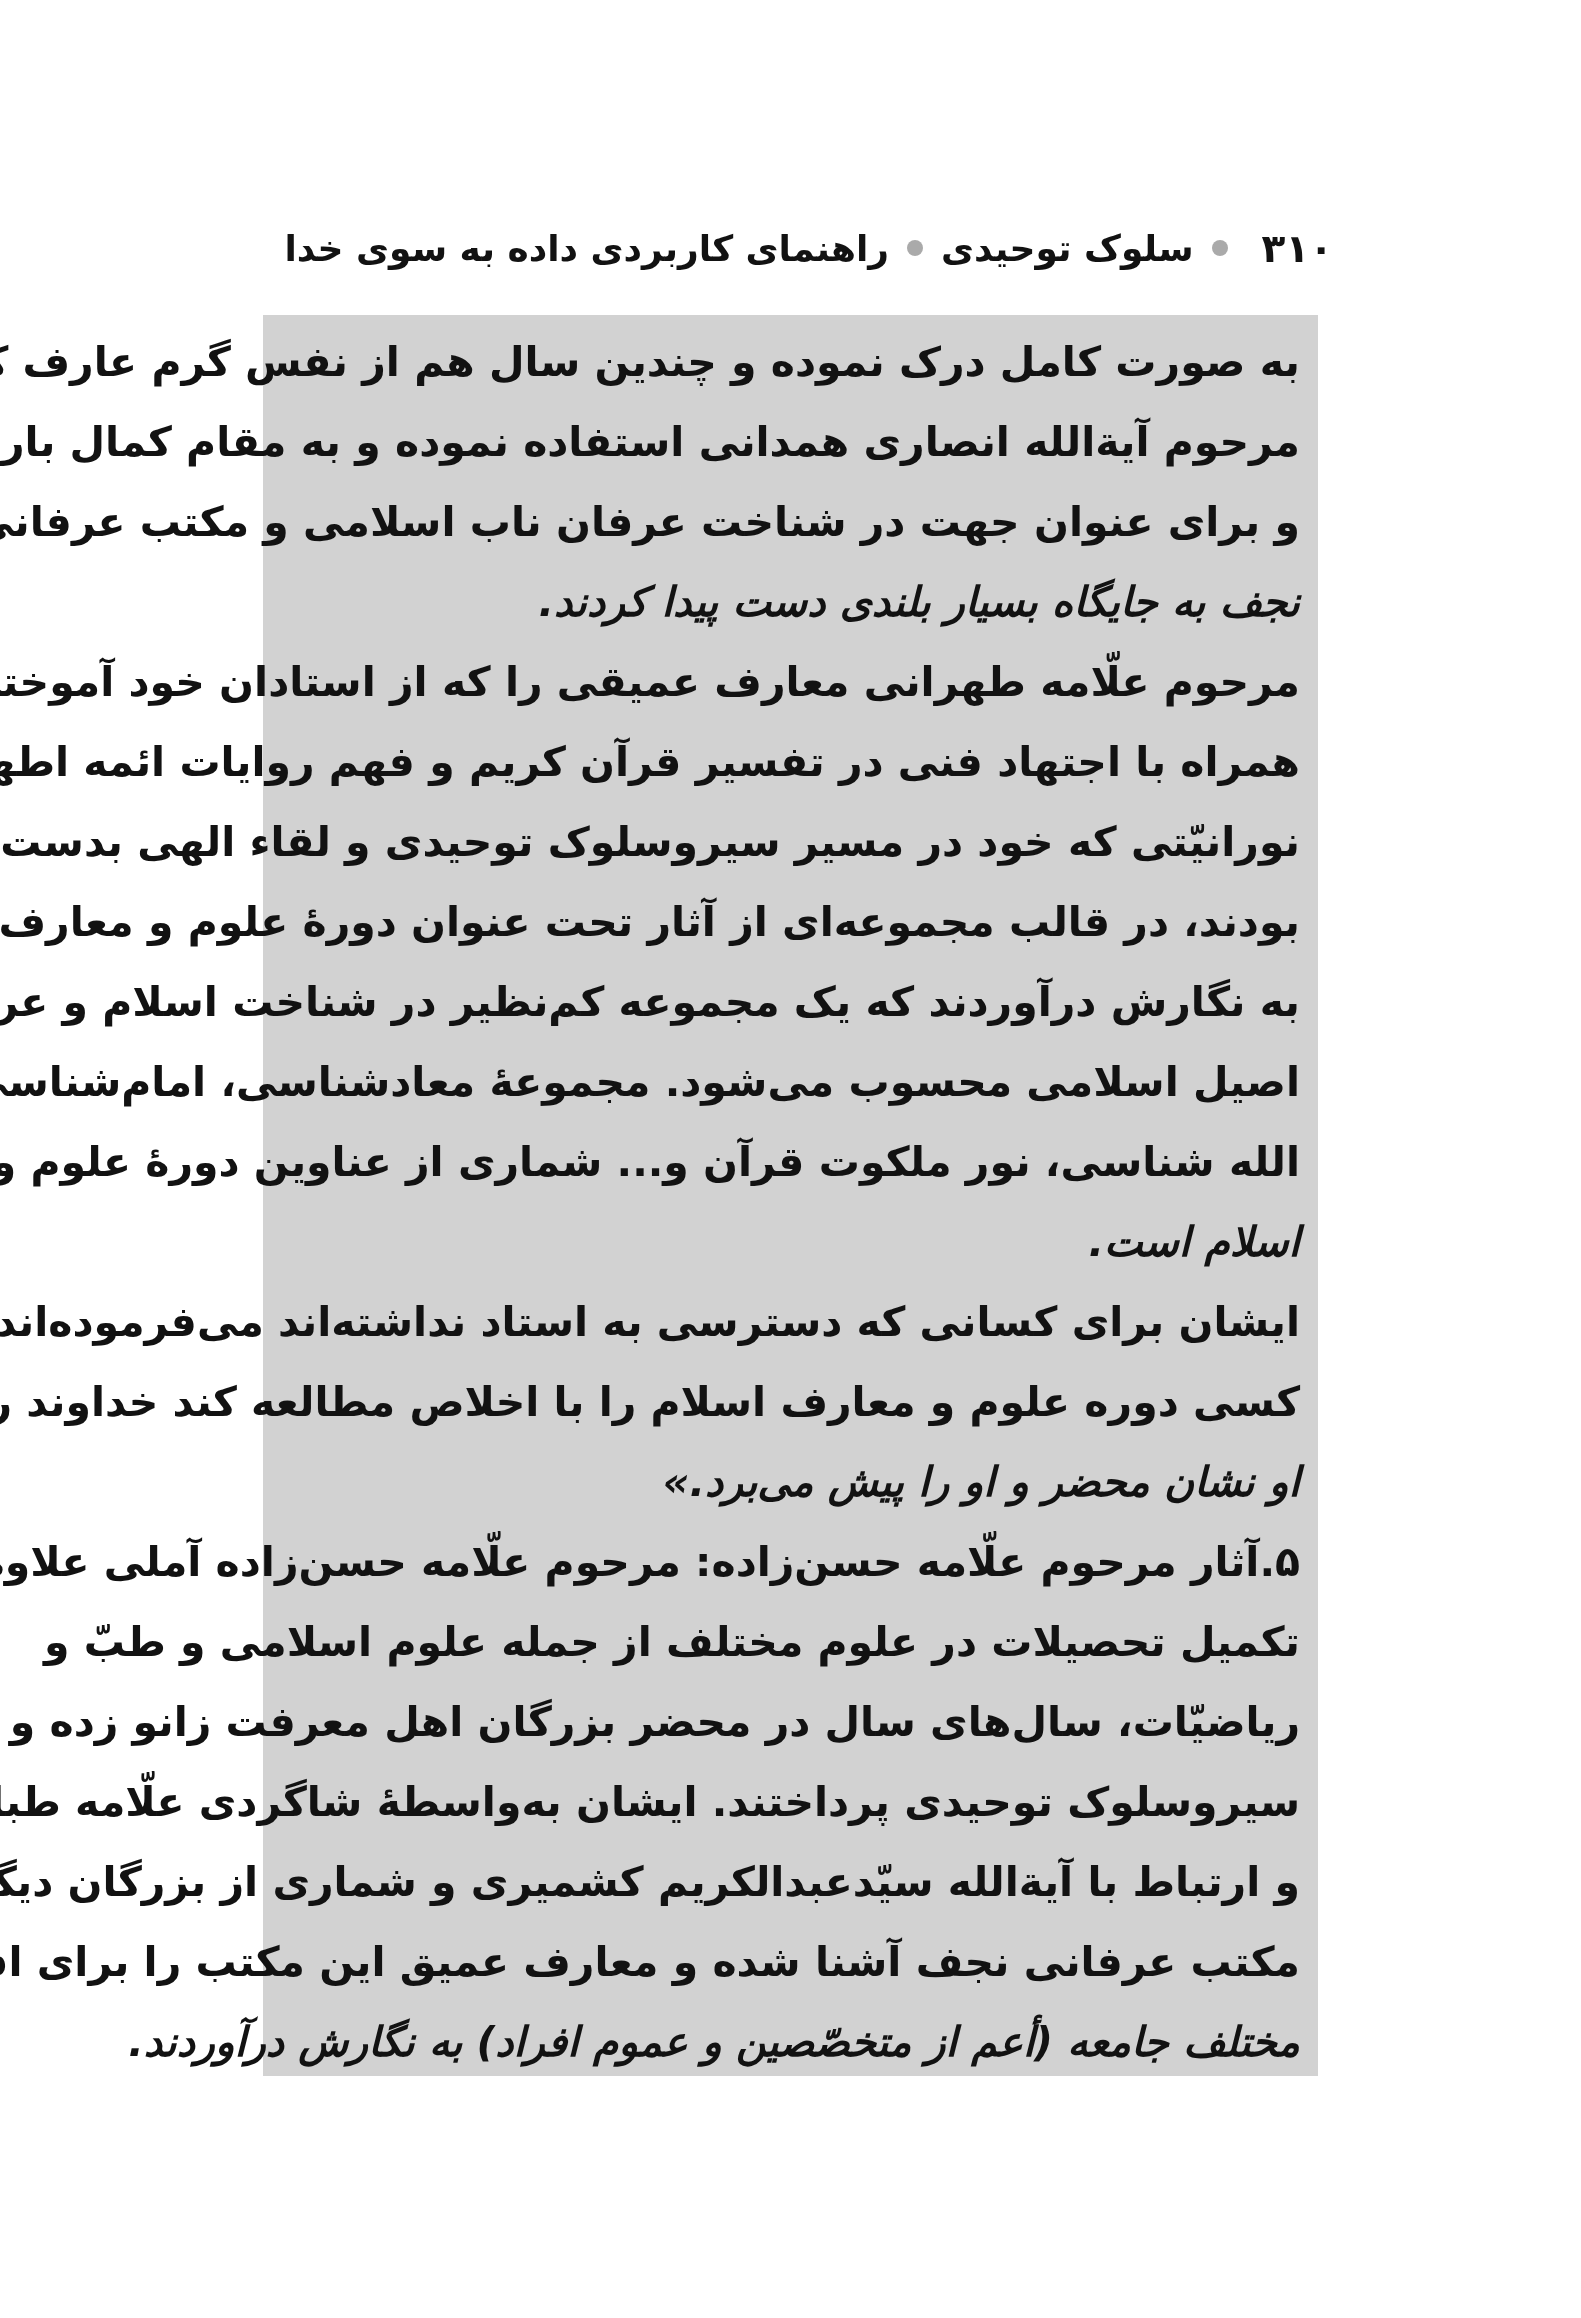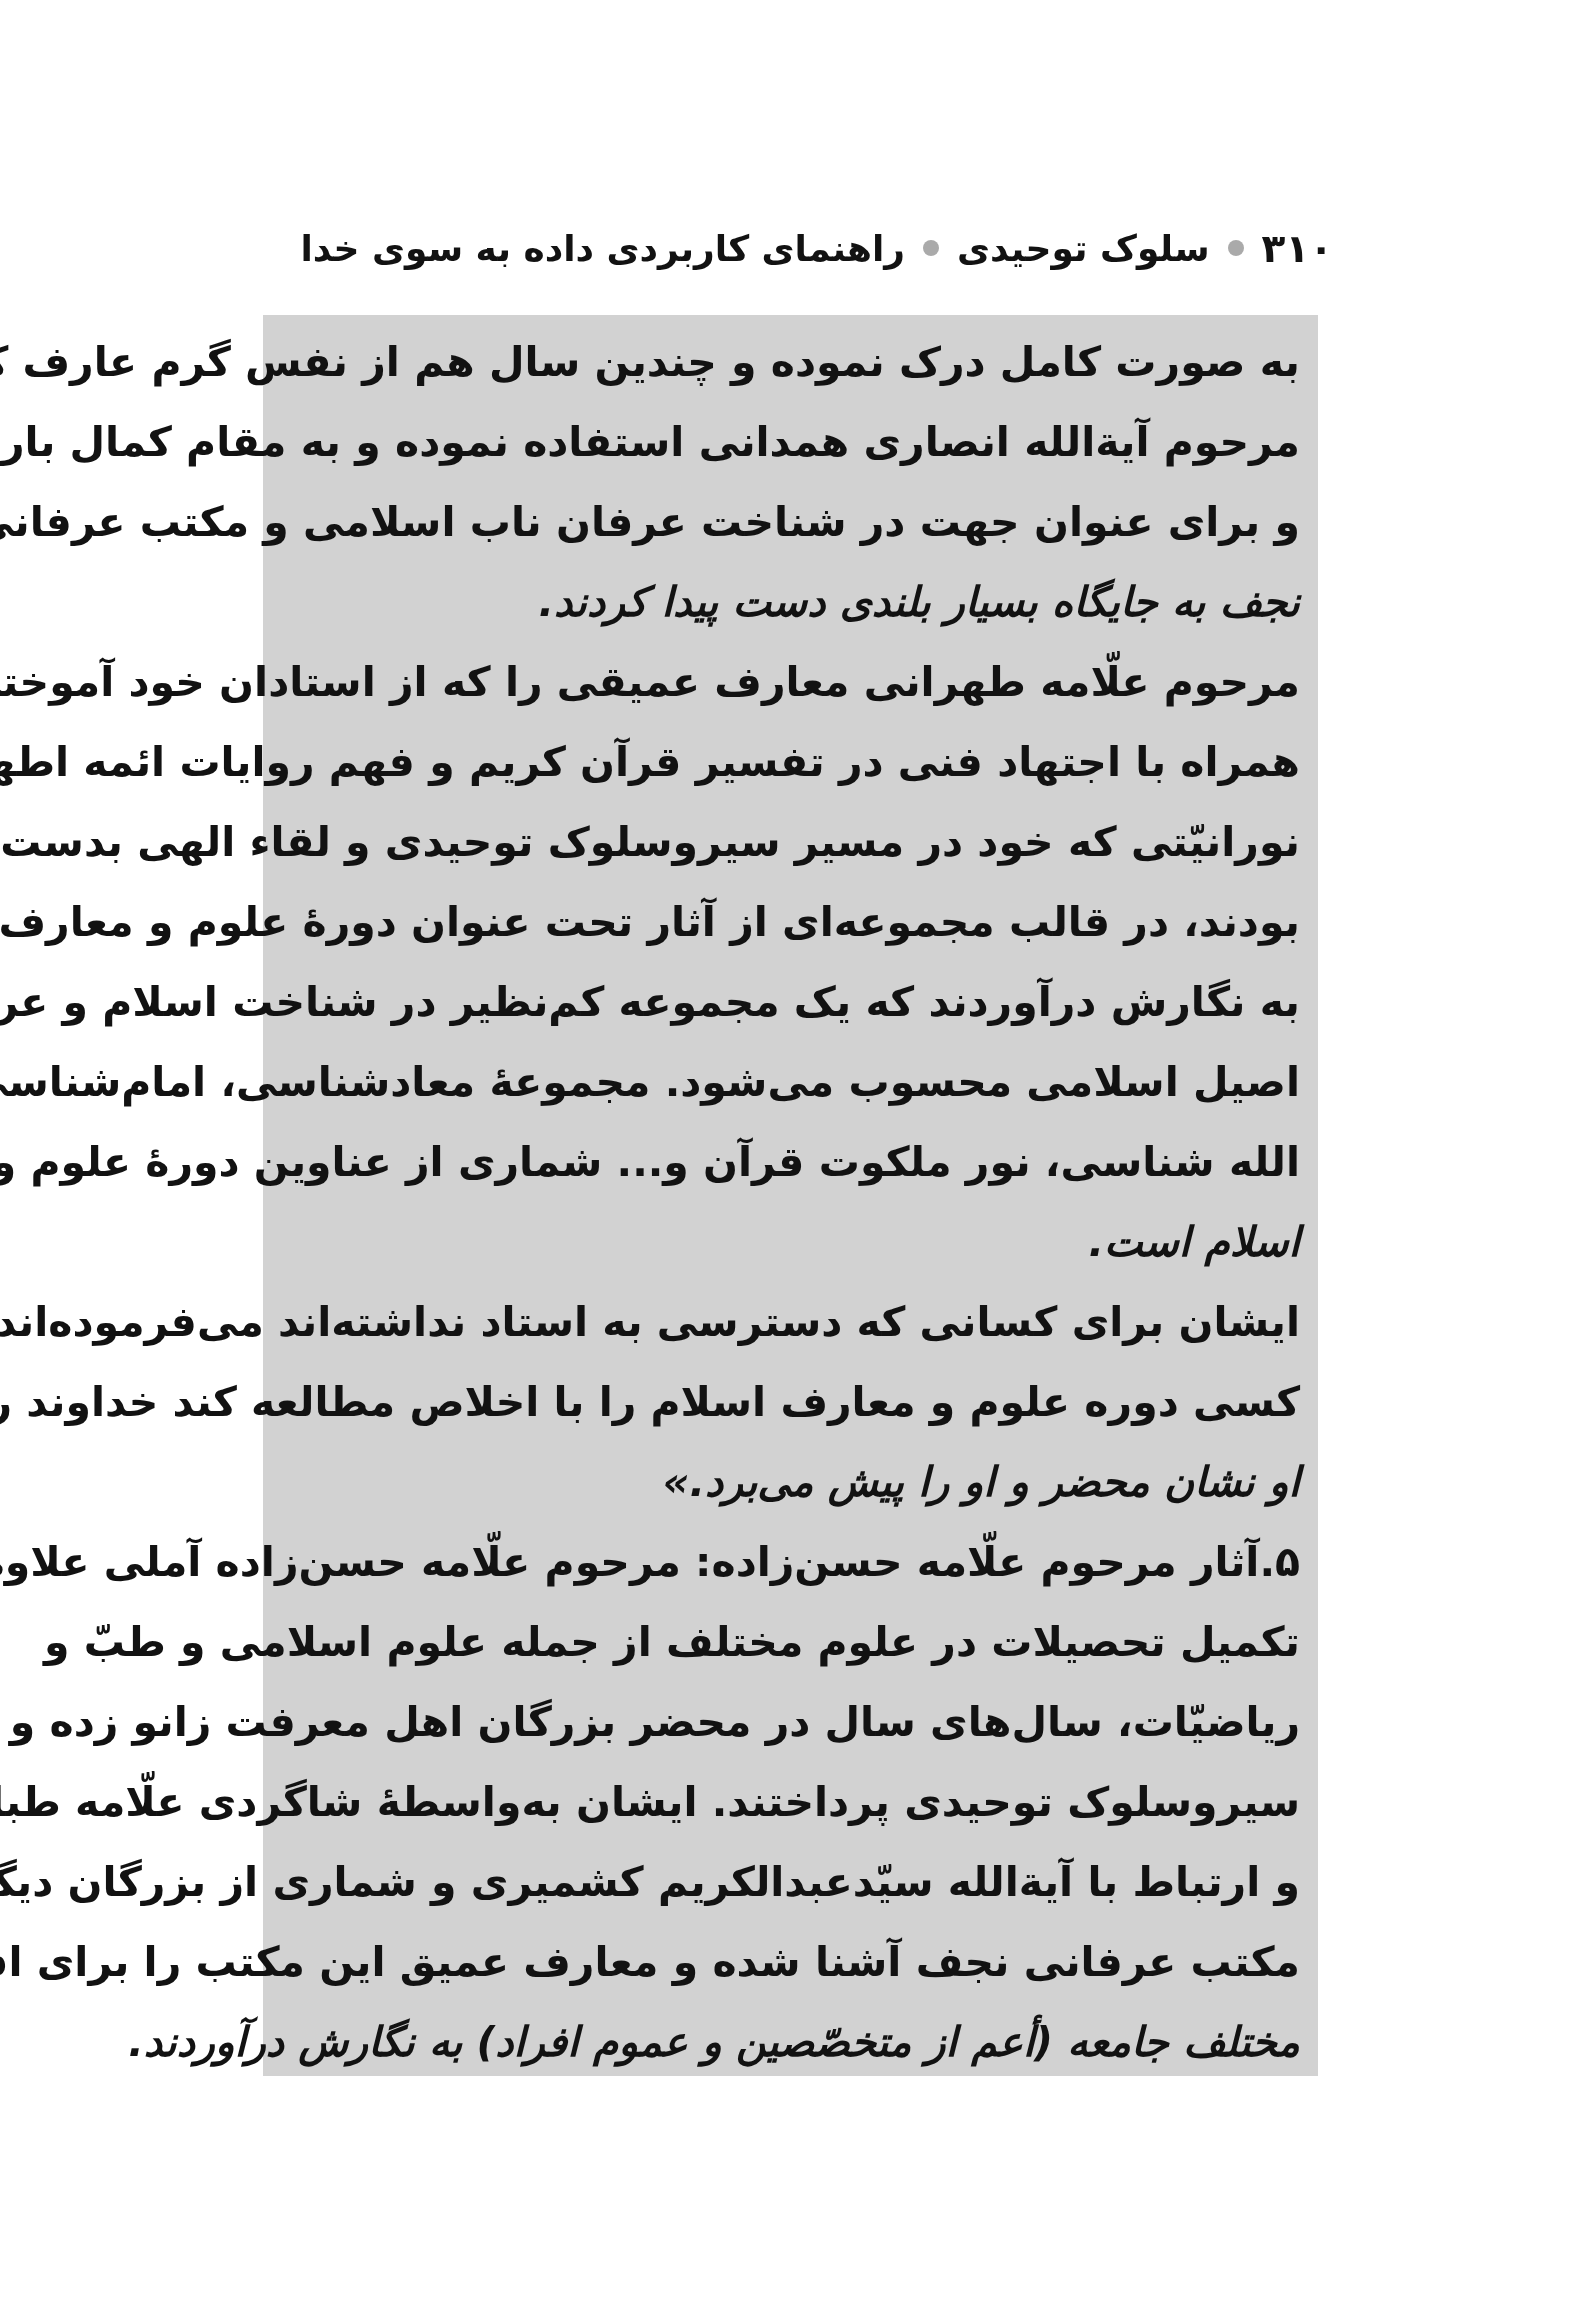--- a/index.html
+++ b/index.html
@@ -29,20 +29,21 @@
     direction:rtl;
     align-items:center;
     gap:18px;
     font-size:36px;
     font-weight:bold;
     white-space:nowrap;
   }
   .running-head .pagenum{
     font-size:39px;
     letter-spacing:1.8px;
+    margin-left:16px;
   }
   .dot-sep{
     width:16px;height:16px;border-radius:50%;
     background:var(--bullet);
     flex:0 0 auto;
   }
   
   .text-block{
     position:absolute;
     left:263px;

